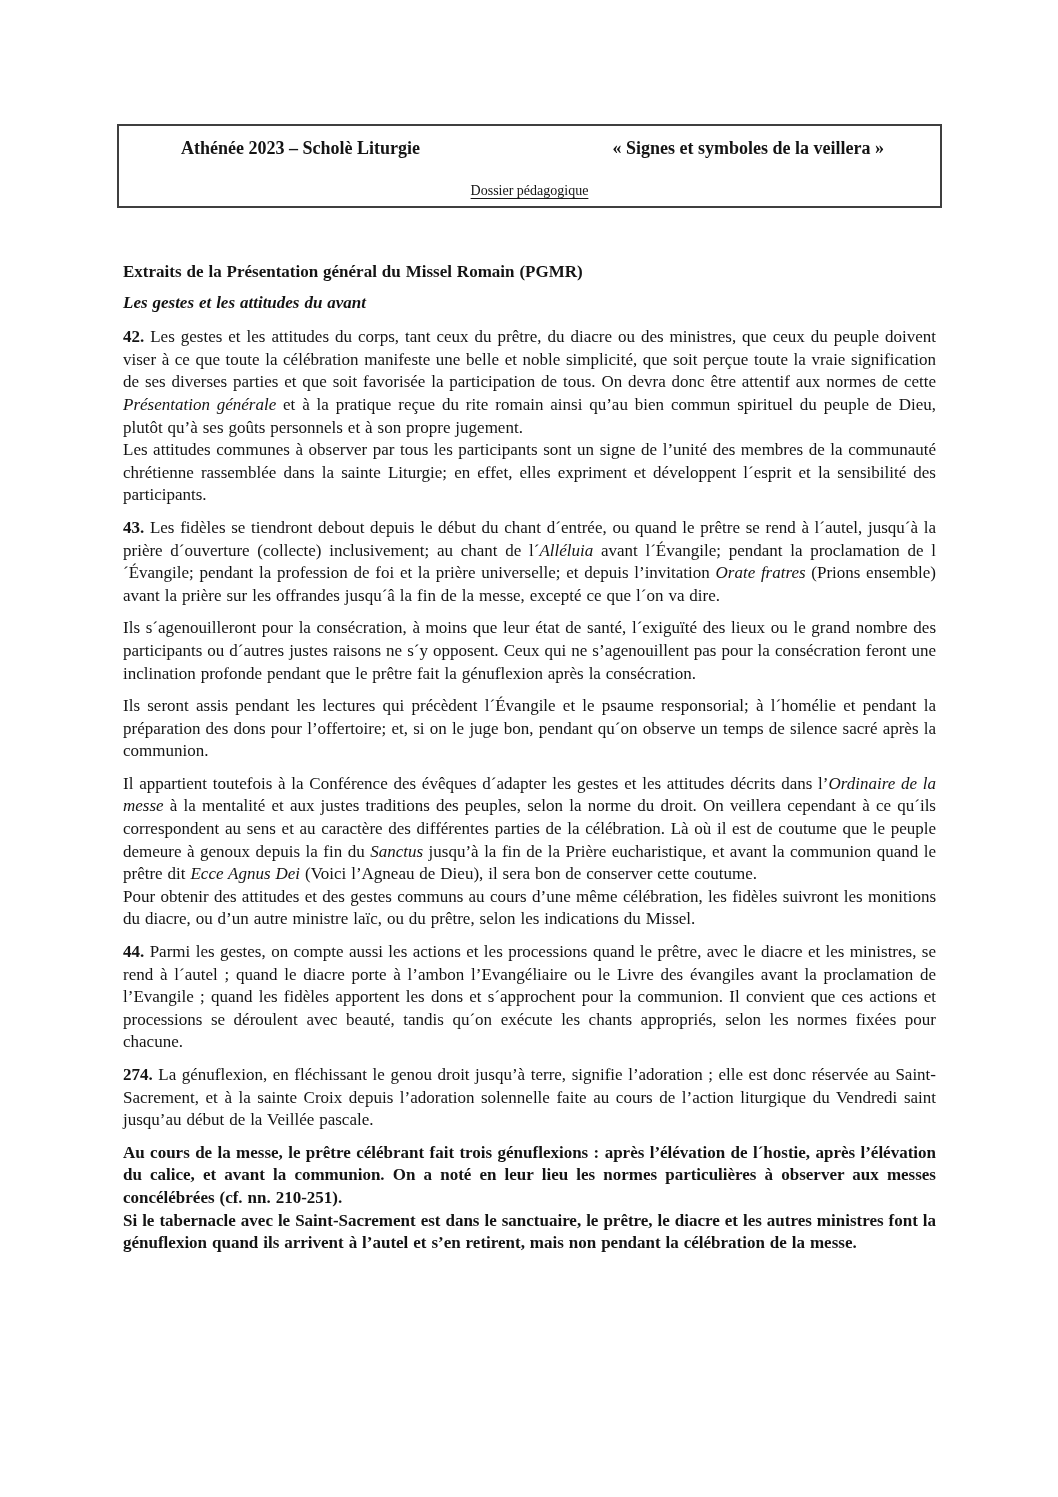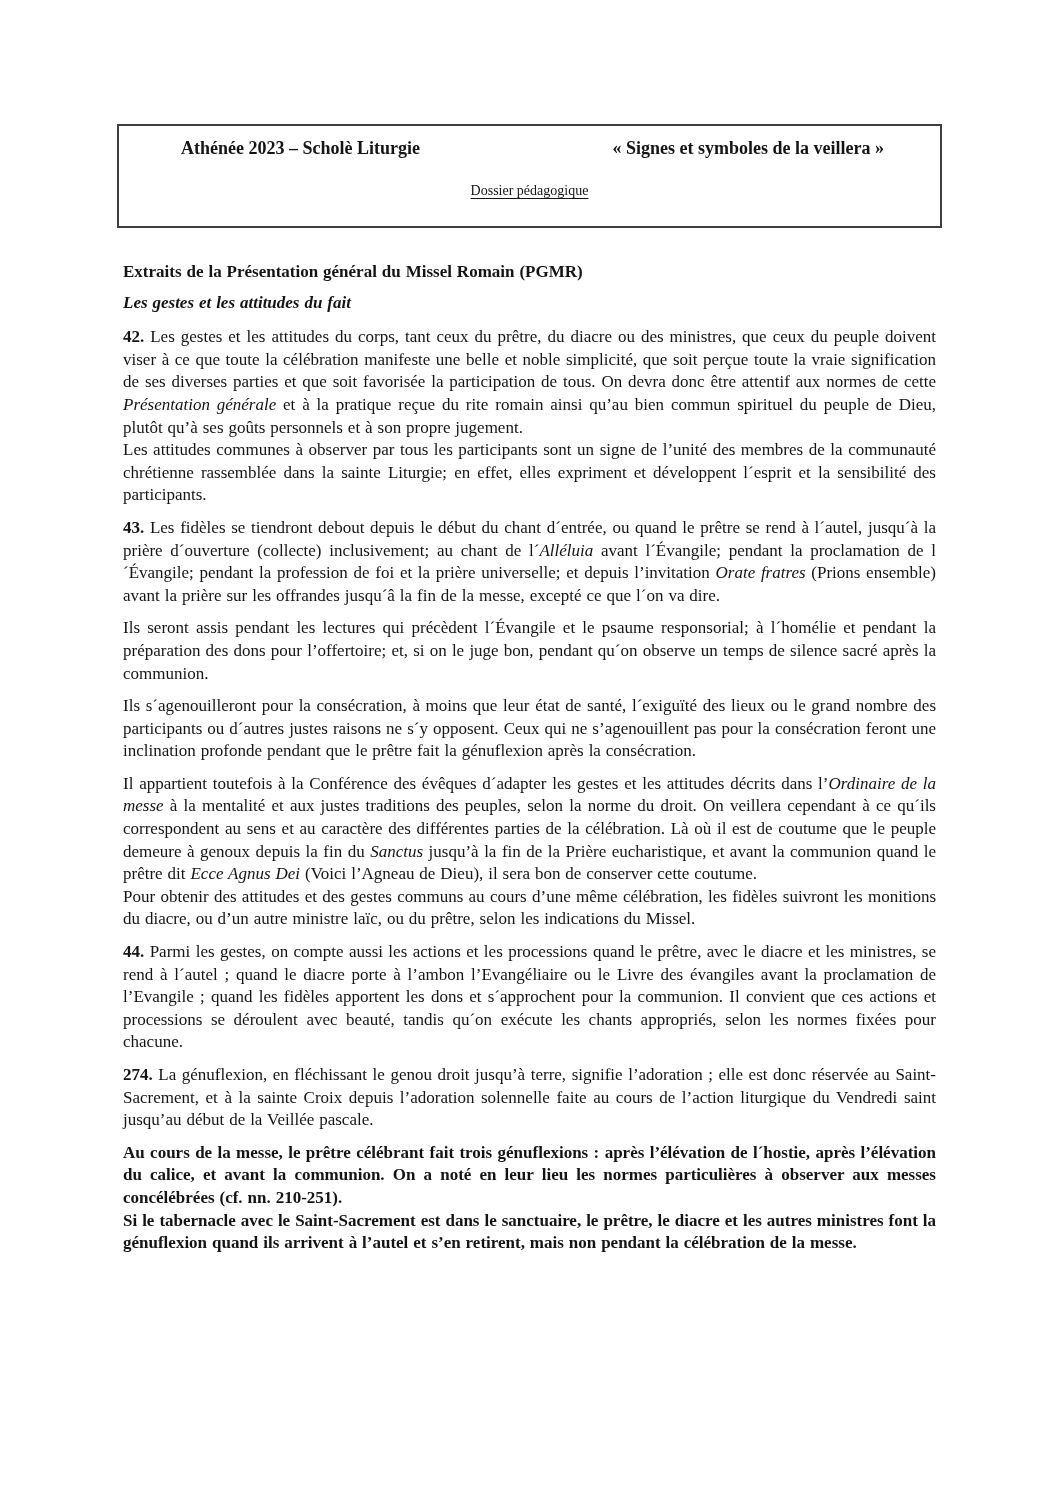--- a/index.html
+++ b/index.html
@@ -10,21 +10,21 @@
     color: #141414;
     font-family: "Liberation Serif", "DejaVu Serif", serif;
     position: relative;
     overflow: hidden;
   }
   .doc-box {
     position: absolute;
     left: 117px;
     top: 124px;
     width: 825px;
-    height: 104px;
+    height: 84px;
     border: 2px solid #3f3f3f;
     box-sizing: border-box;
     padding-top: 10px;
     background: #ffffff;
   }
   .box-line1 {
     display: flex;
     justify-content: space-between;
     padding: 0 56px 0 62px;
     font-weight: bold;
@@ -76,24 +76,24 @@
     <span>Athénée 2023 – Scholè Liturgie</span>
     <span>« Signes et symboles de la veillera »</span>
   </div>
   <div class="box-line2">
     <span class="underlined">Dossier pédagogique</span>
   </div>
 </div>
 
 <div class="main">
   <div class="sec-title">Extraits de la Présentation général du Missel Romain (PGMR)</div>
-  <div class="sec-subtitle">Les gestes et les attitudes du fait</div>
+  <div class="sec-subtitle">Les gestes et les attitudes du avant</div>
   <div>
       <div class="para"><span class="b">42.</span><span> Les gestes et les attitudes du corps, tant ceux du prêtre, du diacre ou des ministres, que ceux du peuple doivent viser à ce que toute la célébration manifeste une belle et noble simplicité, que soit perçue toute la vraie signification de ses diverses parties et que soit favorisée la participation de tous. On devra donc être attentif aux normes de cette </span><span class="i">Présentation générale</span><span> et à la pratique reçue du rite romain ainsi qu’au bien commun spirituel du peuple de Dieu, plutôt qu’à ses goûts personnels et à son propre jugement.</span><br><span>Les attitudes communes à observer par tous les participants sont un signe de l’unité des membres de la communauté chrétienne rassemblée dans la sainte Liturgie; en effet, elles expriment et développent l´esprit et la sensibilité des participants.</span></div>
       <div class="para"><span class="b">43.</span><span> Les fidèles se tiendront debout depuis le début du chant d´entrée, ou quand le prêtre se rend à l´autel, jusqu´à la prière d´ouverture (collecte) inclusivement; au chant de l´</span><span class="i">Alléluia</span><span> avant l´Évangile; pendant la proclamation de l´Évangile; pendant la profession de foi et la prière universelle; et depuis l’invitation </span><span class="i">Orate fratres</span><span> (Prions ensemble) avant la prière sur les offrandes jusqu´â la fin de la messe, excepté ce que l´on va dire.</span></div>
+      <div class="para"><span>Ils s´agenouilleront pour la consécration, à moins que leur état de santé, l´exiguïté des lieux ou le grand nombre des participants ou d´autres justes raisons ne s´y opposent. Ceux qui ne s’agenouillent pas pour la consécration feront une inclination profonde pendant que le prêtre fait la génuflexion après la consécration.</span></div>
       <div class="para"><span>Ils seront assis pendant les lectures qui précèdent l´Évangile et le psaume responsorial; à l´homélie et pendant la préparation des dons pour l’offertoire; et, si on le juge bon, pendant qu´on observe un temps de silence sacré après la communion.</span></div>
-      <div class="para"><span>Ils s´agenouilleront pour la consécration, à moins que leur état de santé, l´exiguïté des lieux ou le grand nombre des participants ou d´autres justes raisons ne s´y opposent. Ceux qui ne s’agenouillent pas pour la consécration feront une inclination profonde pendant que le prêtre fait la génuflexion après la consécration.</span></div>
       <div class="para"><span>Il appartient toutefois à la Conférence des évêques d´adapter les gestes et les attitudes décrits dans l’</span><span class="i">Ordinaire de la messe</span><span> à la mentalité et aux justes traditions des peuples, selon la norme du droit. On veillera cependant à ce qu´ils correspondent au sens et au caractère des différentes parties de la célébration. Là où il est de coutume que le peuple demeure à genoux depuis la fin du </span><span class="i">Sanctus</span><span> jusqu’à la fin de la Prière eucharistique, et avant la communion quand le prêtre dit </span><span class="i">Ecce Agnus Dei</span><span> (Voici l’Agneau de Dieu), il sera bon de conserver cette coutume.</span><br><span>Pour obtenir des attitudes et des gestes communs au cours d’une même célébration, les fidèles suivront les monitions du diacre, ou d’un autre ministre laïc, ou du prêtre, selon les indications du Missel.</span></div>
       <div class="para"><span class="b">44.</span><span> Parmi les gestes, on compte aussi les actions et les processions quand le prêtre, avec le diacre et les ministres, se rend à l´autel ; quand le diacre porte à l’ambon l’Evangéliaire ou le Livre des évangiles avant la proclamation de l’Evangile ; quand les fidèles apportent les dons et s´approchent pour la communion. Il convient que ces actions et processions se déroulent avec beauté, tandis qu´on exécute les chants appropriés, selon les normes fixées pour chacune.</span></div>
       <div class="para"><span class="b">274.</span><span> La génuflexion, en fléchissant le genou droit jusqu’à terre, signifie l’adoration ; elle est donc réservée au Saint-Sacrement, et à la sainte Croix depuis l’adoration solennelle faite au cours de l’action liturgique du Vendredi saint jusqu’au début de la Veillée pascale.</span></div>
       <div class="para"><span>Au cours de la messe, le prêtre célébrant fait trois génuflexions : après l’élévation de l´hostie, après l’élévation du calice, et avant la communion. On a noté en leur lieu les normes particulières à observer aux messes concélébrées (cf. nn. 210-251).</span><br><span>Si le tabernacle avec le Saint-Sacrement est dans le sanctuaire, le prêtre, le diacre et les autres ministres font la génuflexion quand ils arrivent à l’autel et s’en retirent, mais non pendant la célébration de la messe.</span></div>
     </div>
 </div>
 
 </body></html>

